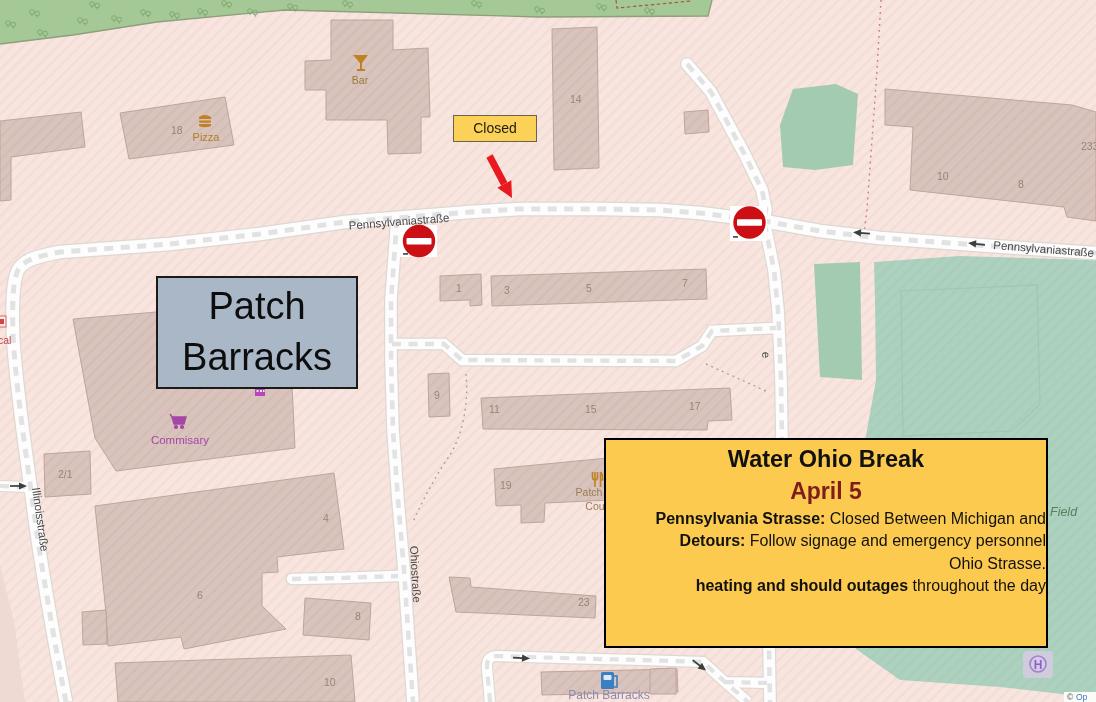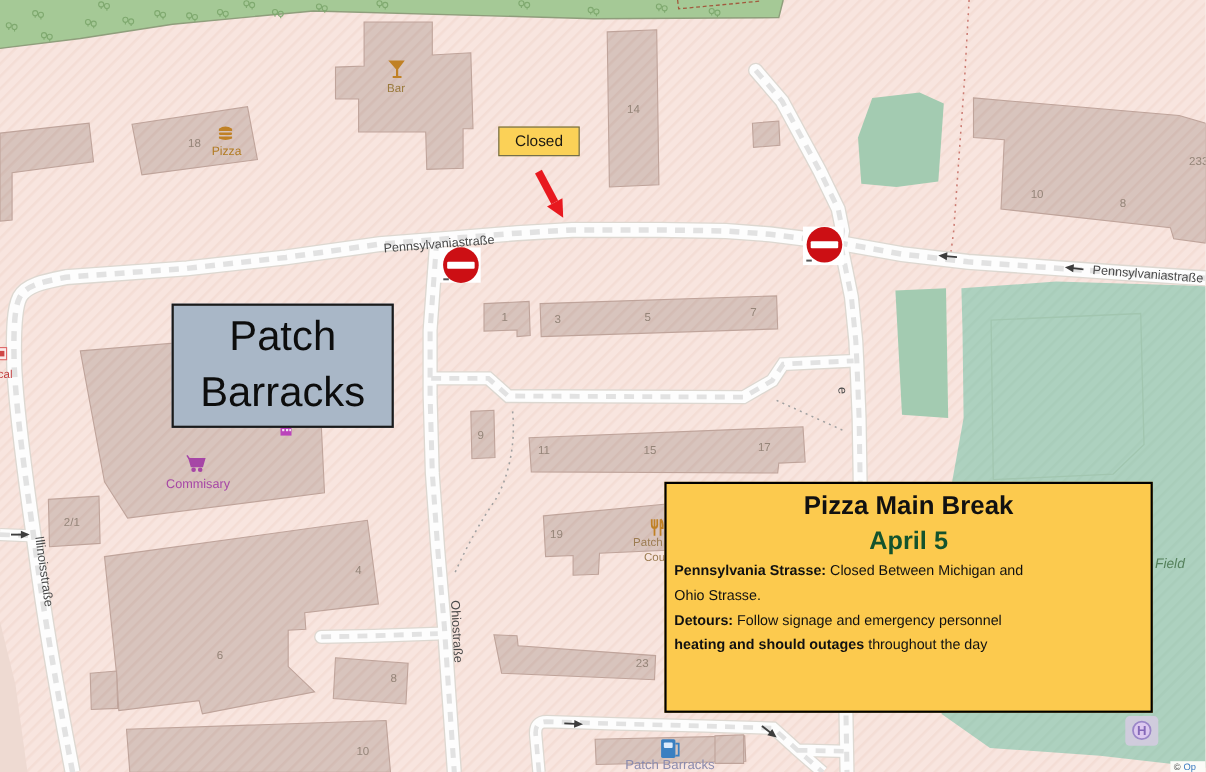--- a/index.html
+++ b/index.html
@@ -273,30 +273,30 @@
 </g>
 
 <g>
 <rect x="730" y="206" width="37" height="35" fill="#ffffff"></rect>
 <circle cx="749.5" cy="222.5" r="16.2" fill="#cc0f14"></circle>
 <rect x="737" y="219.3" width="25" height="6.4" rx="1" fill="#ffffff"></rect>
 <rect x="733" y="236" width="5" height="1.8" fill="#555"></rect>
 </g>
 </svg>
 
-<div class="ov" style="left:453px;top:115px;width:74px;height:27px;background:#fbd157;border:1.6px solid #66644c;color:#1c1912;font-size:14px;text-align:center;line-height:24px;">Closed</div>
+<div class="ov" style="left:453px;top:115px;width:84px;height:27px;background:#fbd157;border:1.6px solid #66644c;color:#1c1912;font-size:14px;text-align:center;line-height:24px;">Closed</div>
 
 <div class="ov" style="left:156px;top:276px;width:202px;height:113px;background:#a9b7c7;border:2px solid #1a1a1a;color:#0d0d0d;font-size:38px;text-align:center;line-height:51px;padding-top:3px;">Patch<br>Barracks</div>
 
 <div class="ov" style="left:604px;top:438px;width:444px;height:210px;background:#fcca4e;border:2px solid #000;color:#111;">
 
-  <div style="font-size:23.5px;font-weight:bold;text-align:center;margin-top:6px;">Pizza Main Break</div>
-
-  <div style="font-size:23px;font-weight:bold;text-align:center;color:#14532d;margin-top:5px;">April 5</div>
-
-  <div style="font-size:13px;line-height:22.3px;margin:3px 0 0 7px;white-space:nowrap;">
+  <div style="font-size:23.5px;font-weight:bold;text-align:center;margin-top:6px;">Water Ohio Break</div>
+
+  <div style="font-size:23px;font-weight:bold;text-align:center;color:#7f1d1d;margin-top:5px;">April 5</div>
+
+  <div style="font-size:16px;line-height:22.3px;margin:3px 0 0 7px;white-space:nowrap;text-align:right;">
     <div><b>Pennsylvania Strasse:</b> Closed Between Michigan and</div>
+    <div><b>Detours:</b> Follow signage and emergency personnel</div>
     <div>Ohio Strasse.</div>
-    <div><b>Detours:</b> Follow signage and emergency personnel</div>
     <div><b>heating and should outages</b> throughout the day</div>
   </div>
 </div>
 </div>
 
 </body></html>

